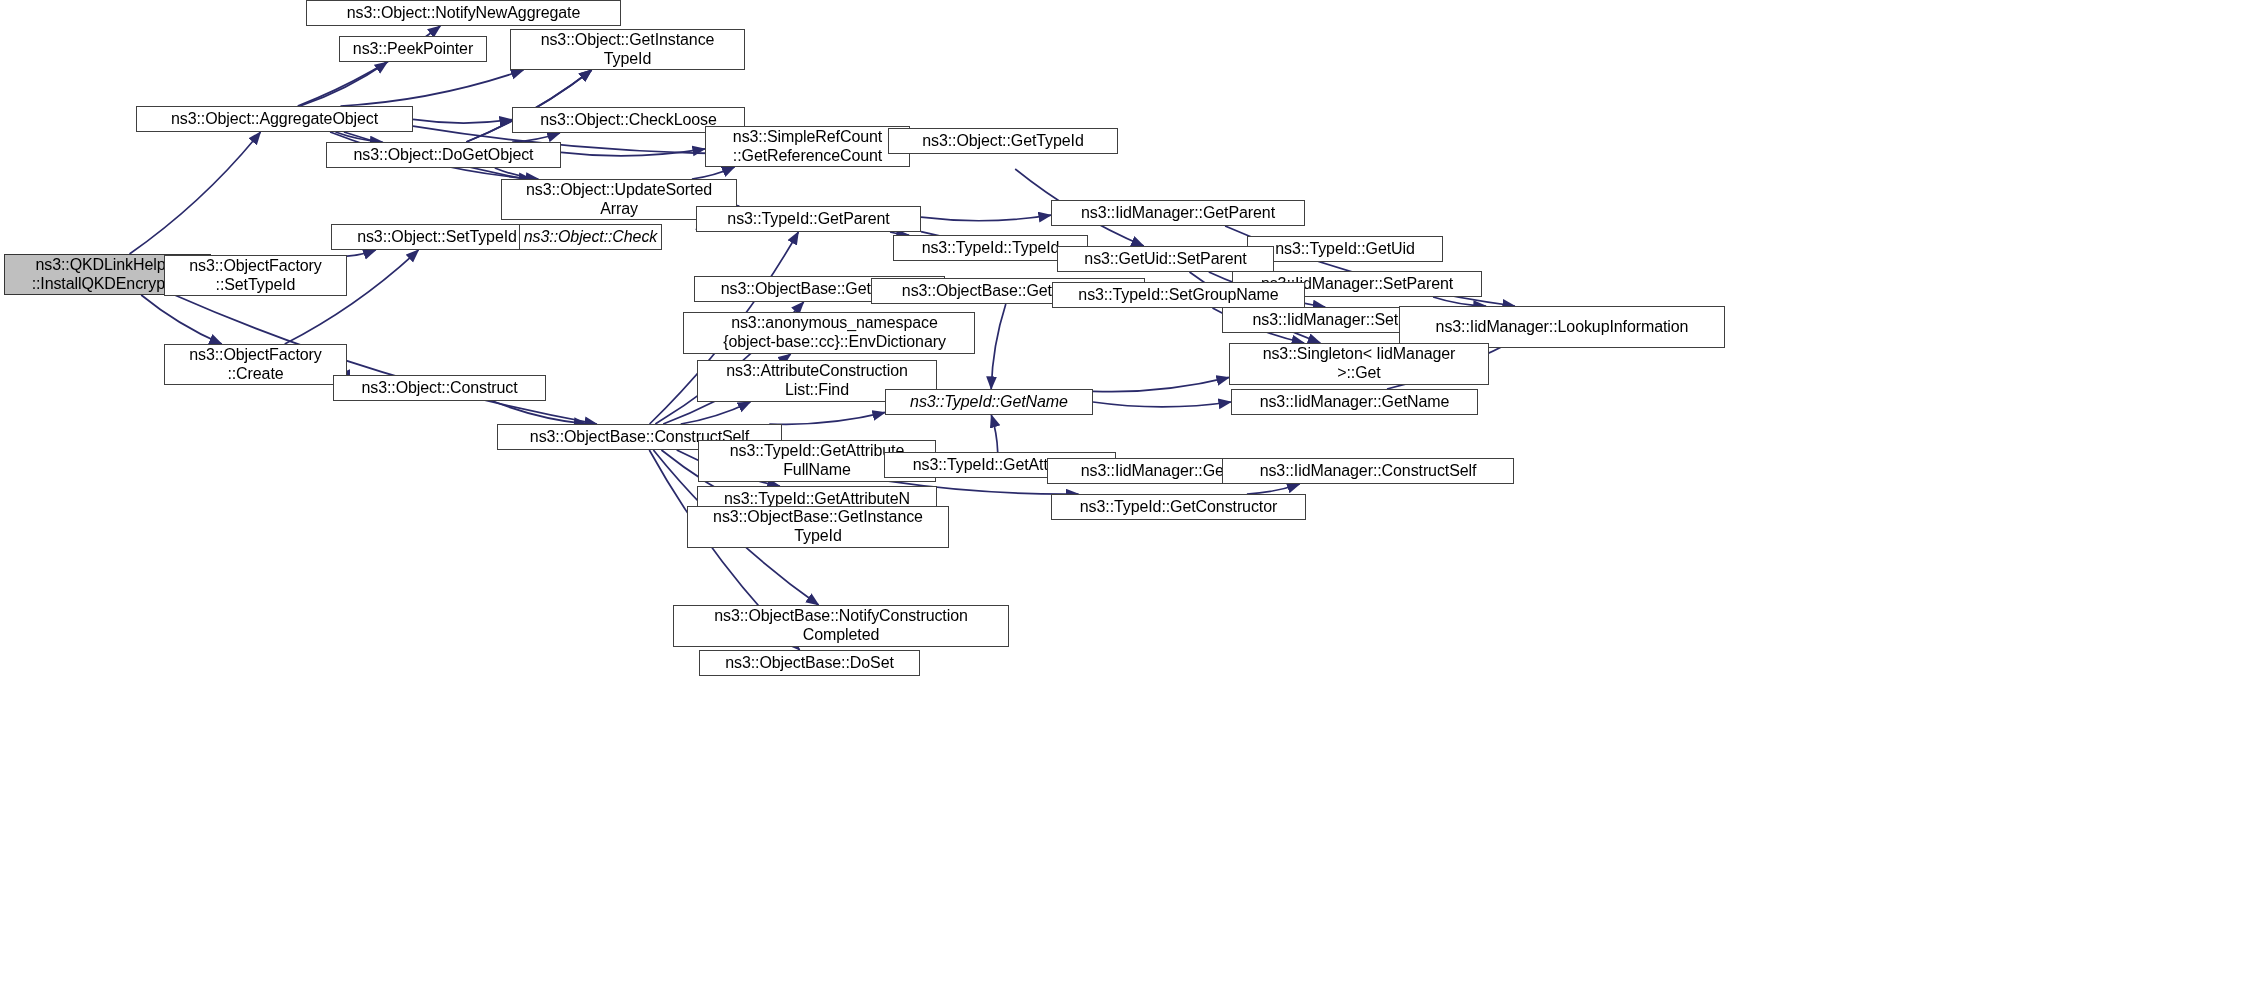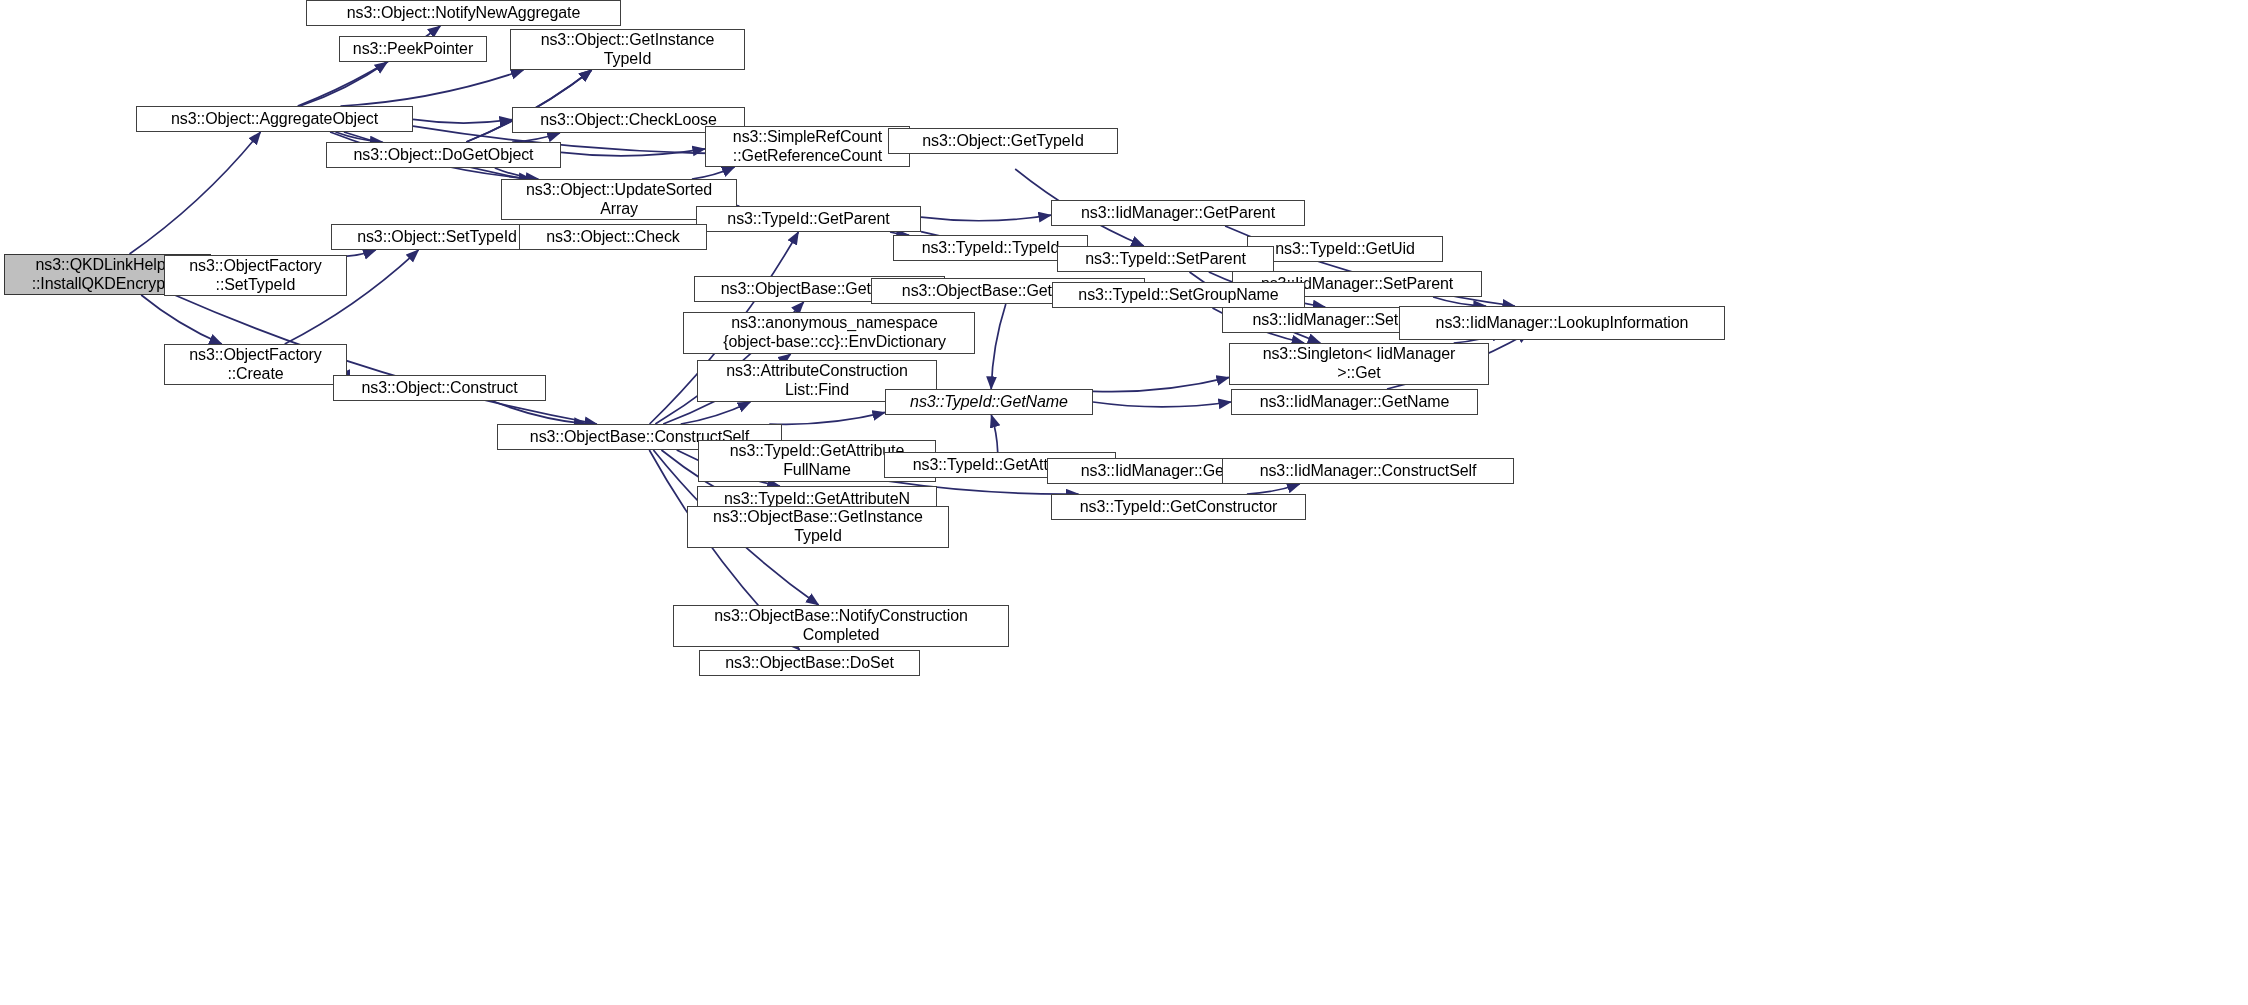--- a/index.html
+++ b/index.html
@@ -133,32 +133,32 @@
       <div class="node" style="left: 512px; top: 107px; width: 233px; height: 26px;">ns3::Object::CheckLoose</div>
       <div class="node" style="left: 705px; top: 126px; width: 205px; height: 41px;">ns3::SimpleRefCount
 ::GetReferenceCount</div>
       <div class="node" style="left: 888px; top: 128px; width: 230px; height: 26px;">ns3::Object::GetTypeId</div>
       <div class="node" style="left: 326px; top: 142px; width: 235px; height: 26px;">ns3::Object::DoGetObject</div>
       <div class="node" style="left: 501px; top: 179px; width: 236px; height: 41px;">ns3::Object::UpdateSorted
 Array</div>
       <div class="node" style="left: 696px; top: 206px; width: 225px; height: 26px;">ns3::TypeId::GetParent</div>
       <div class="node" style="left: 1051px; top: 200px; width: 254px; height: 26px;">ns3::IidManager::GetParent</div>
       <div class="node" style="left: 331px; top: 224px; width: 212px; height: 26px;">ns3::Object::SetTypeId</div>
-      <div class="node" style="left: 519px; top: 224px; width: 188px; height: 26px;">ns3::Object::Check</div>
+      <div class="node" style="left: 519px; top: 224px; width: 143px; height: 26px; font-style: italic;">ns3::Object::Check</div>
       <div class="node" style="left: 893px; top: 235px; width: 195px; height: 26px;">ns3::TypeId::TypeId</div>
       <div class="node" style="left: 1247px; top: 236px; width: 196px; height: 26px;">ns3::TypeId::GetUid</div>
-      <div class="node" style="left: 1057px; top: 246px; width: 217px; height: 26px;">ns3::TypeId::SetParent</div>
+      <div class="node" style="left: 1057px; top: 246px; width: 217px; height: 26px;">ns3::GetUid::SetParent</div>
       <div class="node" style="left: 164px; top: 255px; width: 183px; height: 41px;">ns3::ObjectFactory
 ::SetTypeId</div>
       <div class="node" style="left: 1232px; top: 271px; width: 250px; height: 26px;">ns3::IidManager::SetParent</div>
       <div class="node" style="left: 694px; top: 276px; width: 251px; height: 26px;">ns3::ObjectBase::GetTypeId</div>
       <div class="node" style="left: 871px; top: 278px; width: 274px; height: 26px;">ns3::ObjectBase::GetObjectIid</div>
       <div class="node" style="left: 1052px; top: 282px; width: 253px; height: 26px;">ns3::TypeId::SetGroupName</div>
       <div class="node" style="left: 1222px; top: 307px; width: 293px; height: 26px;">ns3::IidManager::SetGroupName</div>
-      <div class="node" style="left: 1399px; top: 306px; width: 326px; height: 34px;">ns3::IidManager::LookupInformation</div>
+      <div class="node" style="left: 1399px; top: 306px; width: 326px; height: 42px;">ns3::IidManager::LookupInformation</div>
       <div class="node" style="left: 683px; top: 312px; width: 292px; height: 42px; padding-left: 16px;">ns3::anonymous_namespace
 {object-base::cc}::EnvDictionary</div>
       <div class="node" style="left: 1229px; top: 343px; width: 260px; height: 42px;">ns3::Singleton&lt; IidManager
 &gt;::Get</div>
       <div class="node" style="left: 164px; top: 344px; width: 183px; height: 41px;">ns3::ObjectFactory
 ::Create</div>
       <div class="node" style="left: 697px; top: 360px; width: 240px; height: 42px;">ns3::AttributeConstruction
 List::Find</div>
       <div class="node" style="left: 333px; top: 375px; width: 213px; height: 26px;">ns3::Object::Construct</div>
       <div class="node" style="left: 885px; top: 389px; width: 208px; height: 26px; font-style: italic;">ns3::TypeId::GetName</div>

